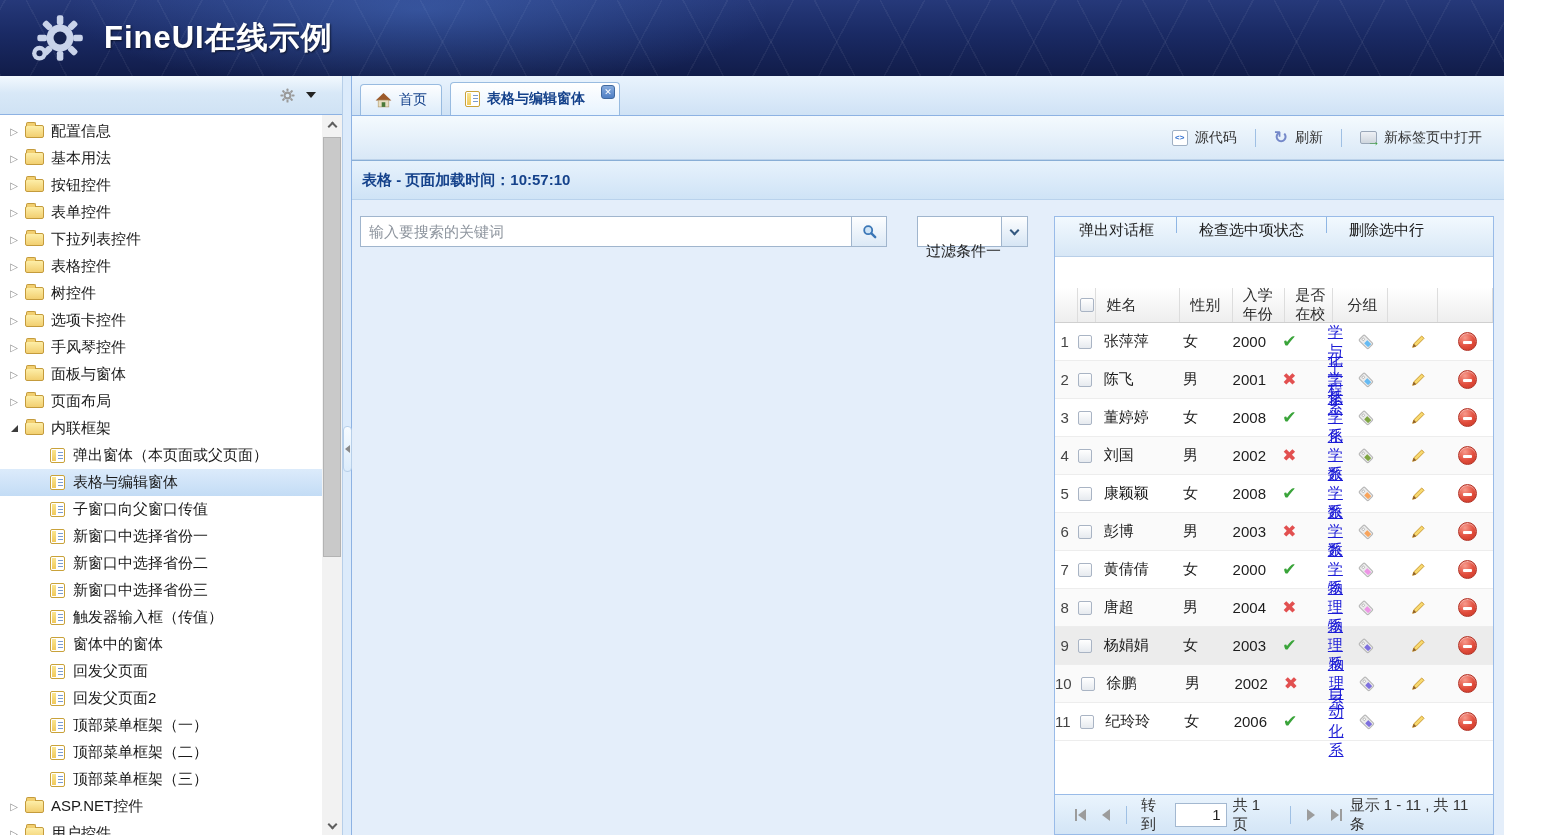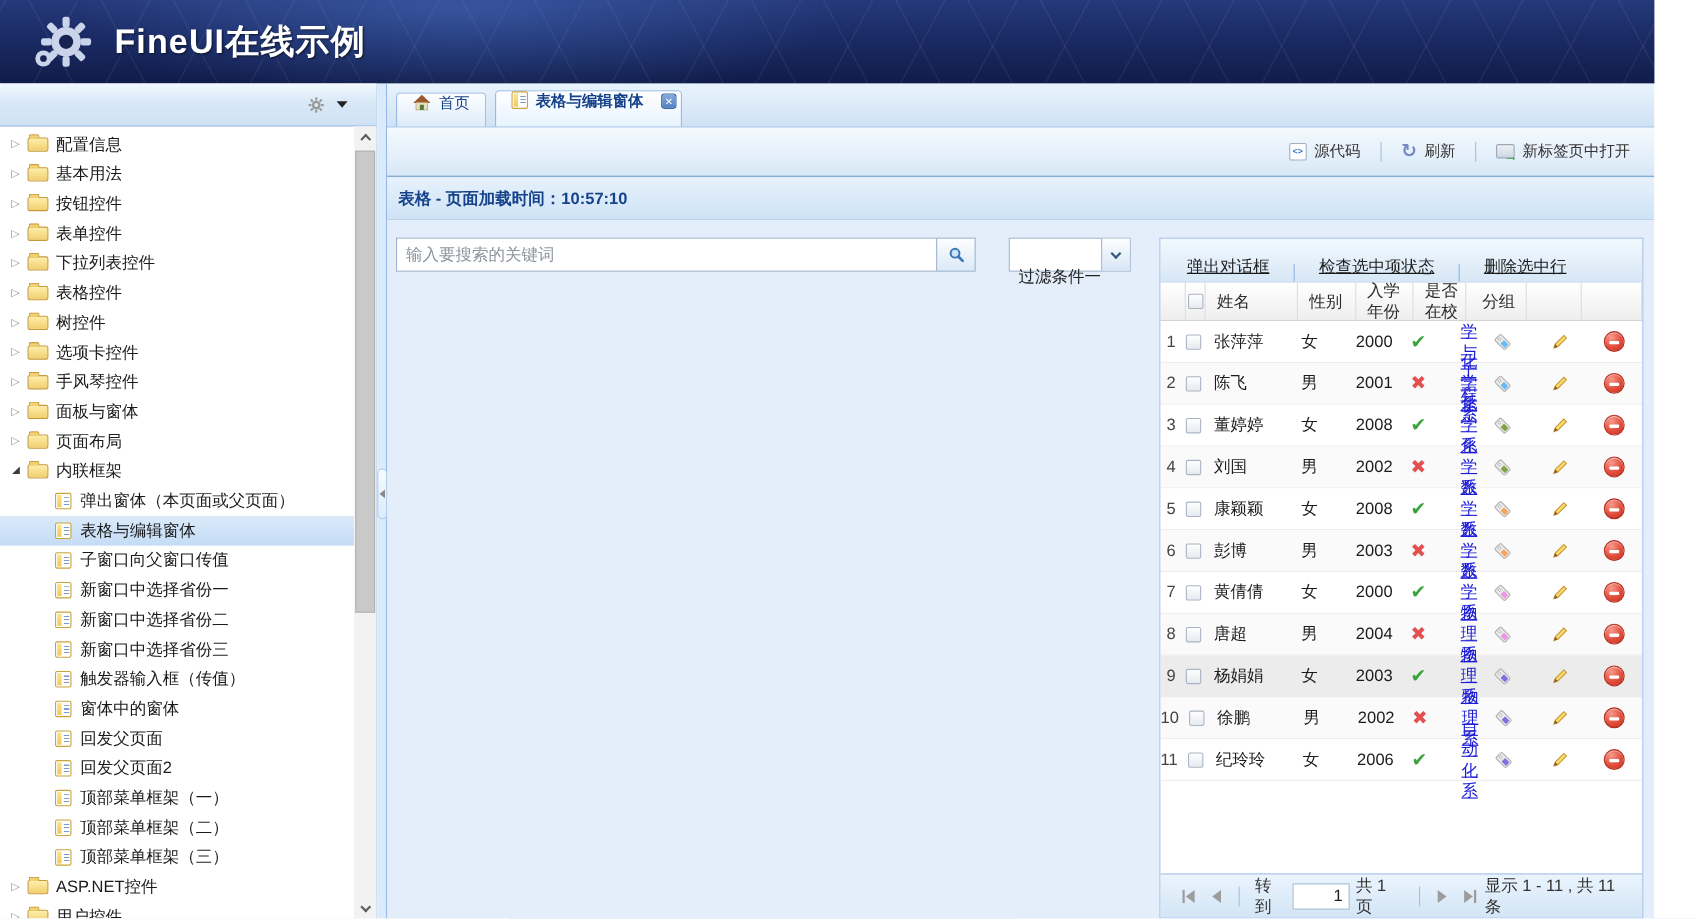--- a/index.html
+++ b/index.html
@@ -45,21 +45,21 @@
   .vs-thumb { position:absolute; left:1px; width:18px; top:22px; height:420px; background:#c9c9c9; border:1px solid #b3b3b3; }
 
   
   #splitter { position:absolute; left:343px; top:76px; width:9px; bottom:0; background:#dcebfb; border-right:1px solid #8db2e3; }
   #splitter .handle { position:absolute; top:350px; left:0; width:9px; height:46px; background:linear-gradient(180deg,#f6fbff,#dcecfb); border:1px solid #b7cfe9; border-radius:4px; display:flex; align-items:center; justify-content:center; }
   #splitter .tri-l-sm { width:0;height:0;border-top:4px solid transparent;border-bottom:4px solid transparent;border-right:5px solid #8a8a8a; }
 
   
   #main { position:absolute; left:352px; top:76px; right:0; bottom:0; display:flex; flex-direction:column; }
   .tabstrip { height:40px; background:linear-gradient(180deg,#e9f3fd,#cfe2f5); border-bottom:1px solid #8db2e3; display:flex; align-items:flex-end; padding-left:8px; }
-  .tab { height:31px; display:flex; gap:7px; padding:0 14px; border:1px solid #98bbe0; border-bottom:none; border-radius:4px 4px 0 0;
+  .tab { height:31px; display:flex; align-items:center; gap:7px; padding:0 14px; border:1px solid #98bbe0; border-bottom:none; border-radius:4px 4px 0 0;
     background:linear-gradient(180deg,#fdfeff,#ddecfa); color:#15428b; font-size:14px; cursor:pointer; position:relative; }
   .tab.active { margin-left:8px; height:33px; background:linear-gradient(180deg,#ffffff,#e7f3fe); font-weight:bold; padding-right:34px; }
   .tab .close { position:absolute; top:2px; right:4px; width:14px; height:14px; border-radius:3px; background:linear-gradient(180deg,#86abdd,#4f7fc4);
     border:1px solid #40699f; color:#fff; font-size:9px; font-weight:bold; line-height:12px; text-align:center; cursor:pointer; }
   .house { width:17px; height:16px; }
   .tab .gicon { width:16px; height:16px; margin-right:0; }
 
   .page-toolbar { height:44px; background:linear-gradient(180deg,#f4fafe,#d9e8f7); border-bottom:1px solid #bcd2ea;
     display:flex; align-items:center; justify-content:flex-end; padding-right:14px; }
   .pt-btn { display:flex; align-items:center; gap:7px; color:#333; font-size:14px; cursor:pointer; padding:4px 8px; }
@@ -78,26 +78,26 @@
   .search-group { display:flex; width:527px; }
   .search-input { flex:1; height:31px; border:1px solid #a0b5cd; border-right:none; padding:0 8px; font-size:15px; color:#222; background:#fff; outline:none; }
   .search-input::placeholder { color:#8e959e; }
   .search-btn { width:36px; height:31px; border:1px solid #a0b5cd; background:linear-gradient(180deg,#fdfeff,#dce9f6); display:flex; align-items:center; justify-content:center; cursor:pointer; }
   .dropdown { flex:1; margin-left:30px; margin-right:26px; height:31px; border:1px solid #a0b5cd; background:#fff; display:flex; align-items:center; position:relative; }
   .dropdown .dval { flex:1; padding-left:8px; font-size:15px; color:#222;margin-top:40px; }
   .dd-btn { width:26px; height:29px; background:linear-gradient(180deg,#fdfeff,#d6e5f4); border-left:1px solid #a0b5cd; display:flex; align-items:center; justify-content:center; cursor:pointer; }
   .dd-chev { width:7px; height:7px; border-right:2px solid #33587f; border-bottom:2px solid #33587f; transform:rotate(45deg); margin-top:-3px; }
 
   .grid-panel { flex:1; border:1px solid #99bbe8; background:#fff; display:flex; flex-direction:column; overflow:hidden; }
-  .grid-toolbar { height:40px; background:linear-gradient(180deg,#f2f9fe,#d7e7f6); border-bottom:1px solid #b9cfe8; display:flex; align-items:flex-end; padding-left:14px;text-decoration:underline; }
+  .grid-toolbar { height:40px; background:linear-gradient(180deg,#f2f9fe,#d7e7f6); border-bottom:1px solid #b9cfe8; display:flex; align-items:flex-start; padding-left:14px; }
   .gt-btn { color:#222; font-size:15px; cursor:pointer; padding:4px 10px; }
   .gt-sep { width:1px; height:16px; background:#8fb6e4; margin:0 12px; }
 
   .trow { display:flex; align-items:center; }
-  .thead { height:35px; background:linear-gradient(180deg,#ffffff,#eeeeee); border-bottom:1px solid #cfcfcf; color:#2b2b2b; font-size:15px; }
+  .thead { height:35px; background:linear-gradient(180deg,#ffffff,#eeeeee); border-bottom:1px solid #cfcfcf; color:#2b2b2b; font-size:15px;margin-top:31px; }
   .thead .cell { border-right:1px solid #dddddd; height:100%; display:flex; align-items:center; }
   .tbody { flex:1; overflow:hidden; background:#fff; }
   .drow { height:38px; border-bottom:1px solid #ededed; font-size:15px; color:#1c1c1c; background:#fff; }
   .drow.alt { background:#fafafa; }
   .drow.hover { background:#ececec; }
   .cell { display:flex; align-items:center; padding-left:10px; }
   .col-num { width:36px; justify-content:flex-end; padding:0 8px 0 0; color:#444; }
   .col-chk { width:34px; justify-content:center; padding:0; }
   .col-name { width:150px; }
   .col-gender { width:90px; }

